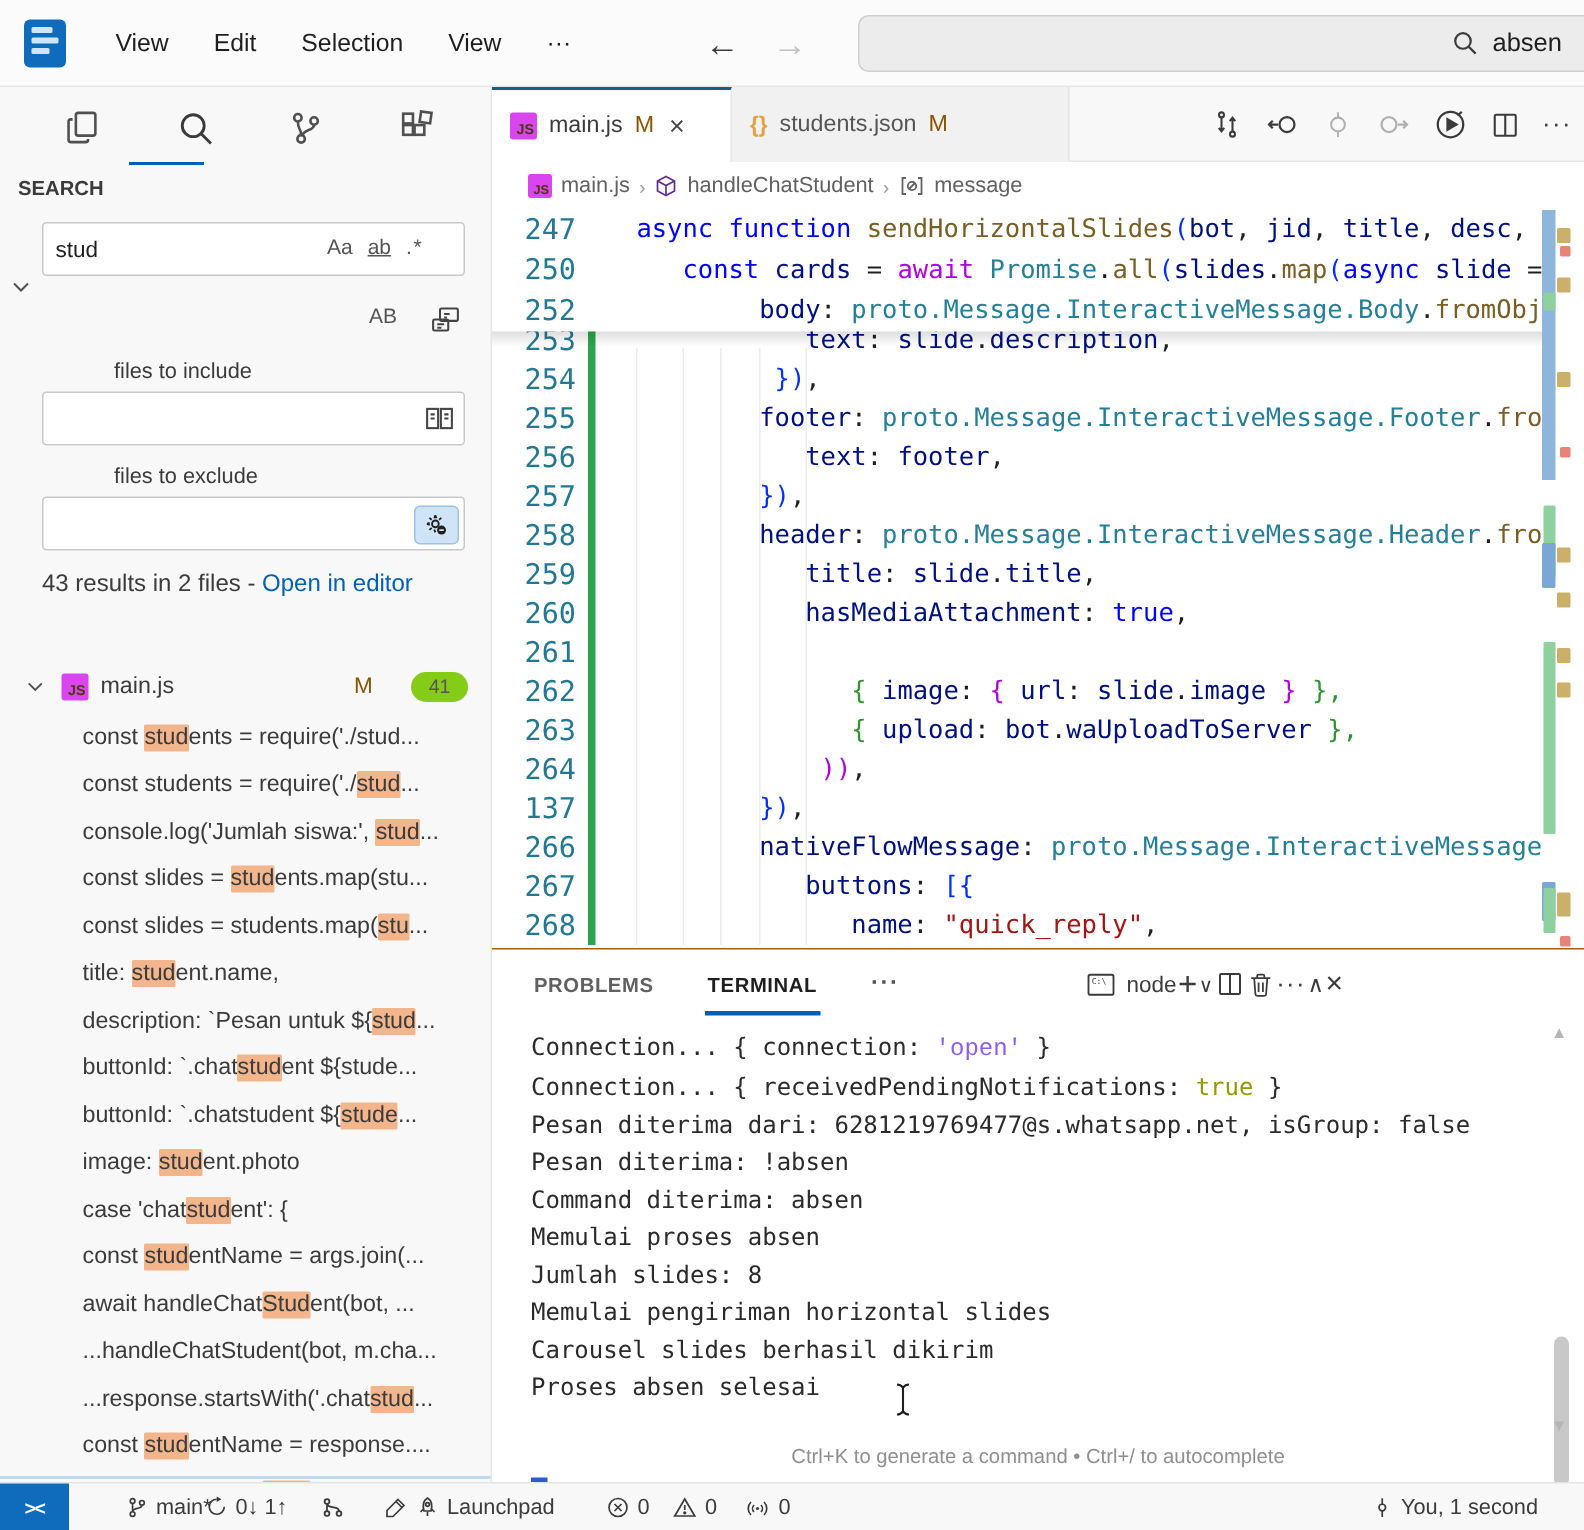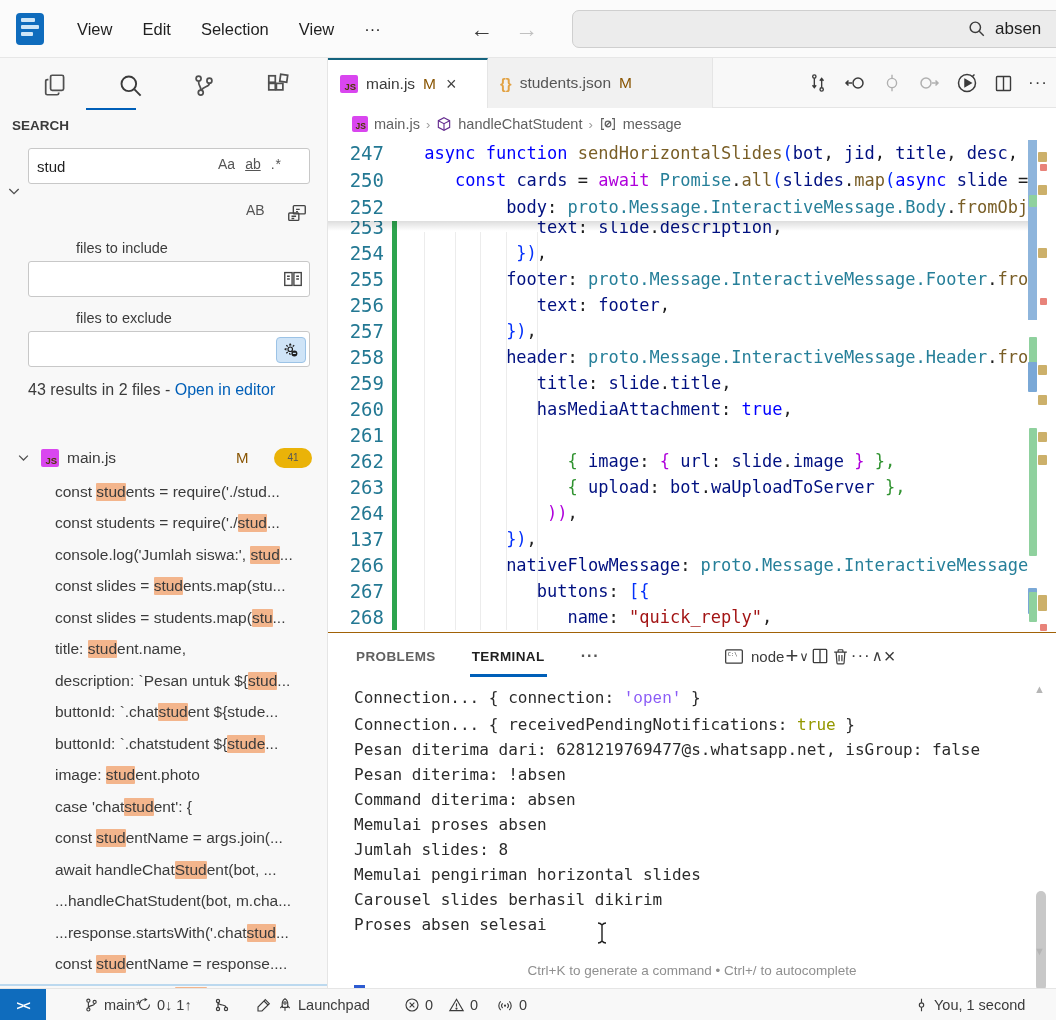--- a/index.html
+++ b/index.html
@@ -44,21 +44,21 @@
   #book-icon { position:absolute; left:282px; top:210px; }
   #exclude-btn { position:absolute; left:276px; top:279px; width:30px; height:26px; background:#cfe4f7; border:1px solid #9cc3e6; border-radius:4px; display:flex; align-items:center; justify-content:center; }
   #summary { position:absolute; left:28px; top:320px; width:270px; font-size:16px; color:#3b3b3b; line-height:24px; }
   #open-link { color:#005fb8; }
   #file-row { position:absolute; left:0; top:384px; width:328px; height:31px; display:flex; align-items:center; }
   #file-chev { margin-left:16px; color:#555; }
   .jsbadge { width:18px; height:18px; background:#d946ef; color:#4a3a00; font-size:9.5px; font-weight:bold; display:inline-flex; align-items:flex-end; justify-content:flex-end; padding:1px 2px; border-radius:2px; }
   #file-row .jsbadge { margin-left:10px; }
   #file-name { margin-left:8px; font-size:15.5px; color:#3b3b3b; }
   #file-mod { position:absolute; left:236px; font-size:15px; }
-  #file-count { position:absolute; left:274px; width:38px; height:20px; background:#eab308; color:#575757; border-radius:10px; font-size:10px; display:flex; align-items:center; justify-content:center; }
+  #file-count { position:absolute; left:274px; width:38px; height:20px; background:#84cc16; color:#575757; border-radius:10px; font-size:13px; display:flex; align-items:center; justify-content:center; }
   #results { position:absolute; left:0; top:418px; width:328px; height:512px; overflow:hidden; }
   .res-row { height:31.5px; padding-left:55px; display:flex; align-items:center; font-size:15.5px; color:#3b3b3b; white-space:pre; overflow:hidden; }
   .res-row .hl { background:#f3b58c; border-radius:1px; }
   #sidebar-bottom-line { position:absolute; left:0; top:926px; width:328px; height:2px; background:#bcd9ef; }
 
   
   #editor { position:absolute; left:328px; top:58px; width:728px; height:930px; background:#fff; }
   #tabbar { position:absolute; left:0; top:0; width:728px; height:50px; background:#f8f8f8; border-bottom:1px solid #e5e5e5; }
   .tab { position:absolute; top:0; height:50px; display:flex; align-items:center; gap:8px; padding:0 12px; font-size:15.5px; }
   #tab-main { left:0; width:160px; background:#fff; border-top:2px solid #14637e; border-right:1px solid #e5e5e5; color:#3b3b3b; }

